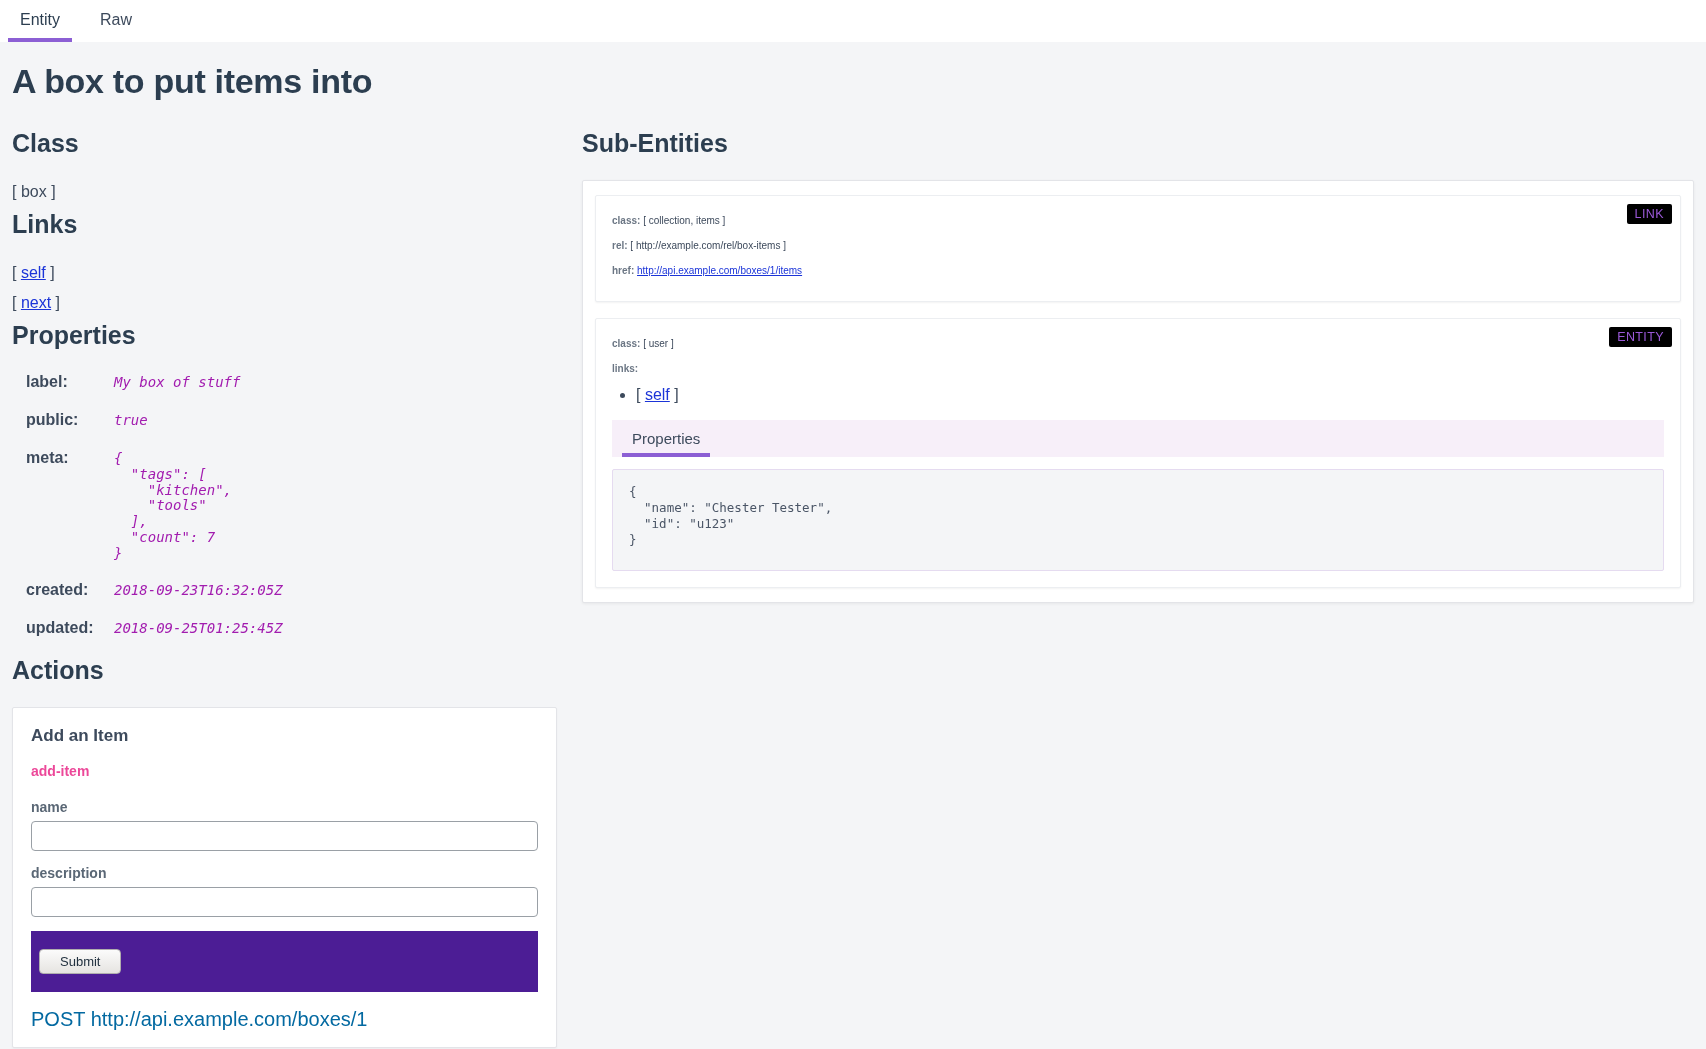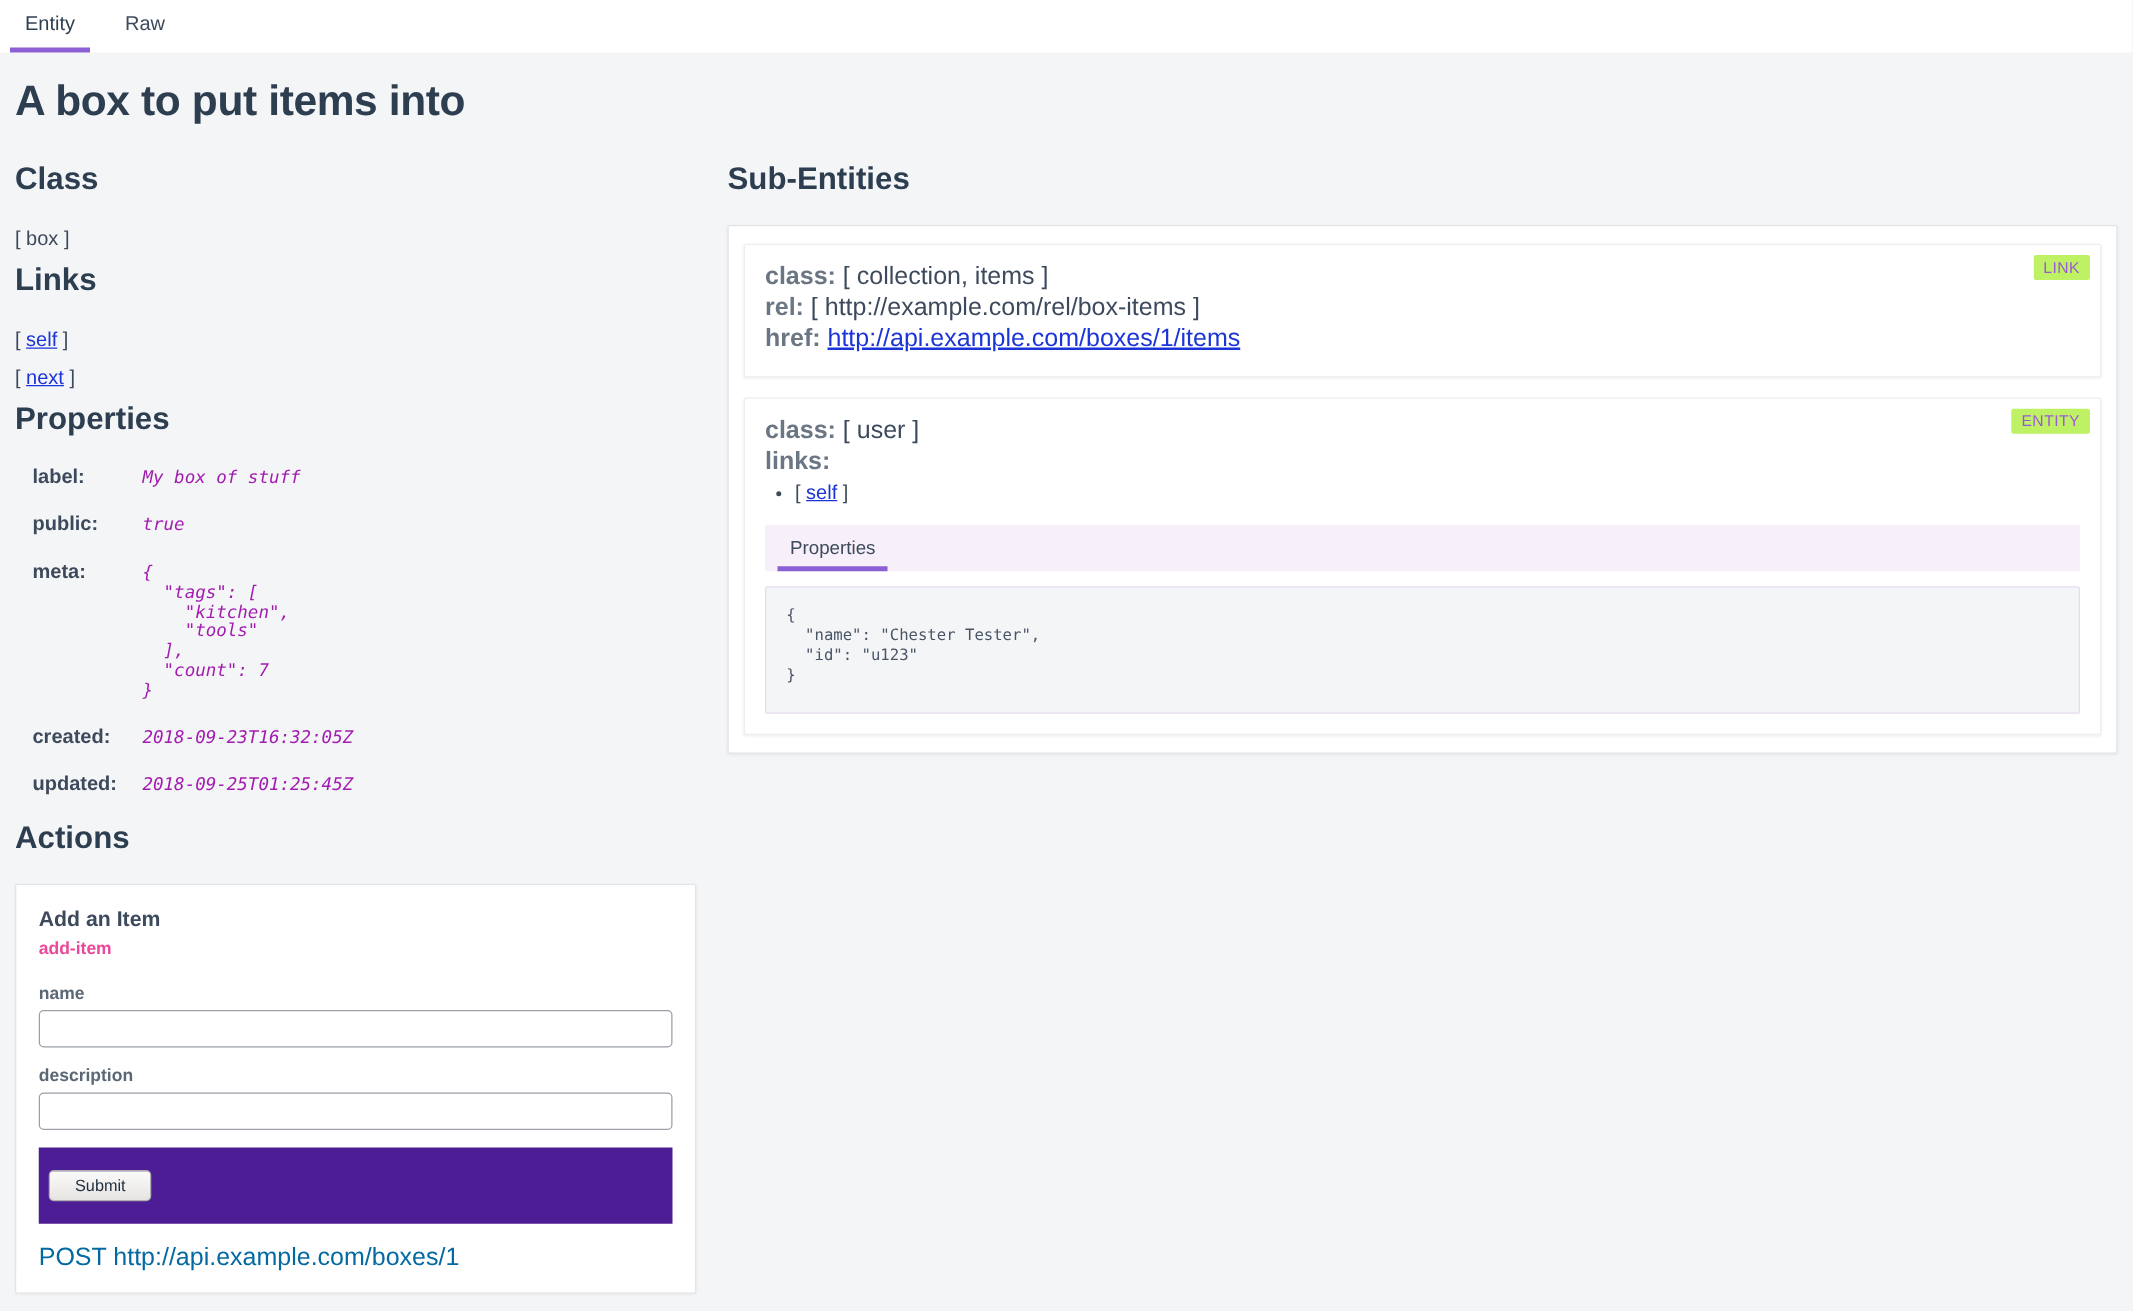--- a/index.html
+++ b/index.html
@@ -86,21 +86,21 @@
     border: 1px solid #e3e4e8;
     border-radius: 2px;
     width: 545px;
     padding: 18px 18px 16px 18px;
     box-shadow: 0 1px 2px rgba(0,0,0,0.04);
   }
   .action-title {
     font-size: 17px;
     font-weight: bold;
     color: #3d4a5c;
-    margin-bottom: 4px;
+    margin-bottom: 17px;
   }
   .action-name {
     font-size: 14px;
     font-weight: bold;
     color: #ec4899;
     margin-bottom: 20px;
   }
   .field-label {
     font-size: 14px;
     font-weight: bold;
@@ -153,29 +153,29 @@
     border: 1px solid #eceef1;
     border-radius: 2px;
     padding: 14px 16px 16px 16px;
     margin-bottom: 16px;
     box-shadow: 0 1px 2px rgba(0,0,0,0.05);
   }
   .subent-card:last-child { margin-bottom: 0; }
   .badge {
     position: absolute;
     top: 8px; right: 8px;
-    background: #bef264;
+    background: #000000;
     color: #9b59d8;
     font-size: 12.5px;
     letter-spacing: 0.4px;
     padding: 3px 8px;
     border-radius: 2px;
   }
   .kv-line {
-    font-size: 20px;
+    font-size: 10px;
     color: #3d4a5c;
     line-height: 22px;
     margin-bottom: 3px;
   }
   .kv-key { font-weight: bold; color: #6b7684; }
   .links-list { margin: 4px 0 14px 24px; padding: 0; }
   .links-list li {
     font-size: 16px;
     color: #3d4a5c;
     line-height: 22px;

